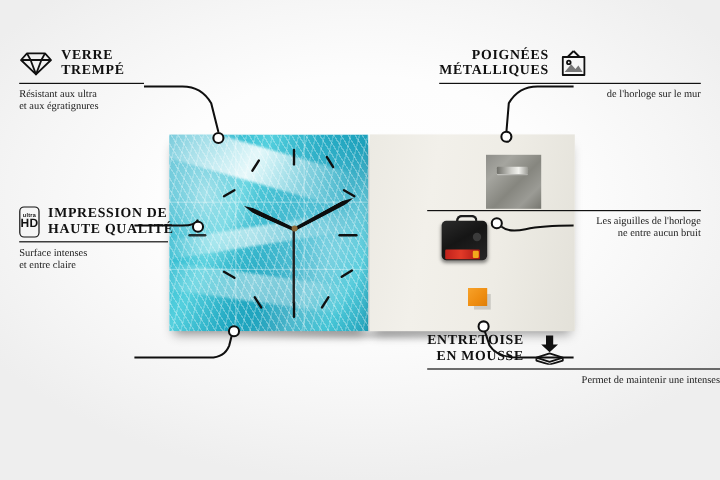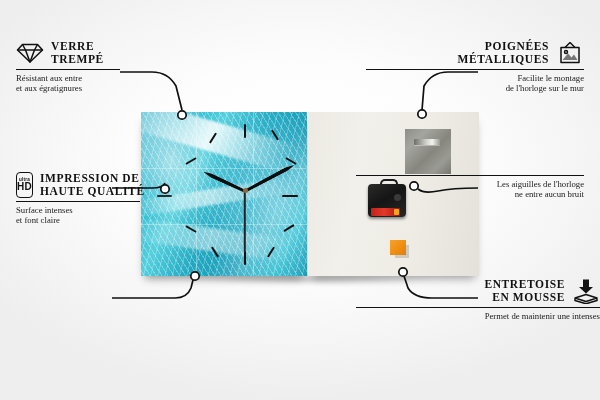--- a/index.html
+++ b/index.html
@@ -10,21 +10,21 @@
   }
   #stage{
     position:relative;width:600px;height:400px;overflow:hidden;
     background:
       radial-gradient(ellipse 62% 58% at 50% 42%, #ffffff 0%, #fdfdfd 45%, #f6f6f6 72%, #eeeeee 100%),
       linear-gradient(90deg,#e9e9e9 0%,#fbfbfb 14%,#ffffff 40%,#ffffff 62%,#f7f7f7 86%,#e7e7e7 100%);
   }
   
   .feature{position:absolute;}
   .frow{display:flex;align-items:center;gap:7px;}
-  .frow.right{justify-content:flex-end;}
+  .frow.right{justify-content:flex-start;}
   .ftitle{
     font-size:11.5px;font-weight:bold;letter-spacing:.6px;
     color:#111;line-height:13px;text-transform:uppercase;
     white-space:nowrap;
   }
   .ftitle .l2{display:block;}
   .f-left .ftitle{text-align:left;}
   .f-right .ftitle{text-align:right;}
   .rule{height:0;border-top:1.3px solid #111;margin:3px 0 3px 0;}
   .fdesc{
@@ -219,40 +219,40 @@
           <path d="M6.5,2.5 L9.5,8 L14,20 L18.5,8 L21.5,2.5"></path>
         </g>
       </svg>
       <div class="ftitle">
         <span>VERRE</span>
         <span class="l2">TREMPÉ</span>
       </div>
     </div>
     <div class="rule"></div>
     <div class="fdesc">
-      <div>Résistant aux entre</div>
+      <div>Résistant aux ultra</div>
       <div>et aux égratignures</div>
     </div>
   </div>
 
   <div class="feature f-left" style="left:16px;top:172px;width:124px;">
     <div class="frow">
       <div class="hdbox">
         <span class="u">ultra</span>
         <span class="h">HD</span>
       </div>
       <div class="ftitle">
         <span>IMPRESSION DE</span>
         <span class="l2">HAUTE QUALITÉ</span>
       </div>
     </div>
     <div class="rule"></div>
     <div class="fdesc">
       <div>Surface intenses</div>
-      <div>et font claire</div>
+      <div>et entre claire</div>
     </div>
   </div>
 
 
   <div class="feature f-right" style="left:366px;top:40px;width:218px;">
     <div class="frow right">
       <div class="ftitle">
         <span>POIGNÉES</span>
         <span class="l2">MÉTALLIQUES</span>
       </div>
@@ -260,21 +260,20 @@
         <g fill="none" stroke="#111" stroke-width="1.5" stroke-linejoin="round">
           <path d="M14,1.5 L9,6.5 M14,1.5 L19,6.5"></path>
           <rect x="5" y="6.5" width="18" height="15"></rect>
           <path d="M6.5,19 L12,12.5 L15.5,16.5 L18,13.5 L21.5,19 Z" fill="#111" stroke="none" opacity=".55"></path>
           <circle cx="10" cy="11" r="1.5"></circle>
         </g>
       </svg>
     </div>
     <div class="rule"></div>
     <div class="fdesc">
-      <div>Facilite le montage</div>
       <div>de l'horloge sur le mur</div>
     </div>
   </div>
 
   <div class="feature f-right" style="left:356px;top:172px;width:228px;">
     <div class="rule"></div>
     <div class="fdesc">
       <div>Les aiguilles de l'horloge</div>
       <div>ne entre aucun bruit</div>
     </div>

